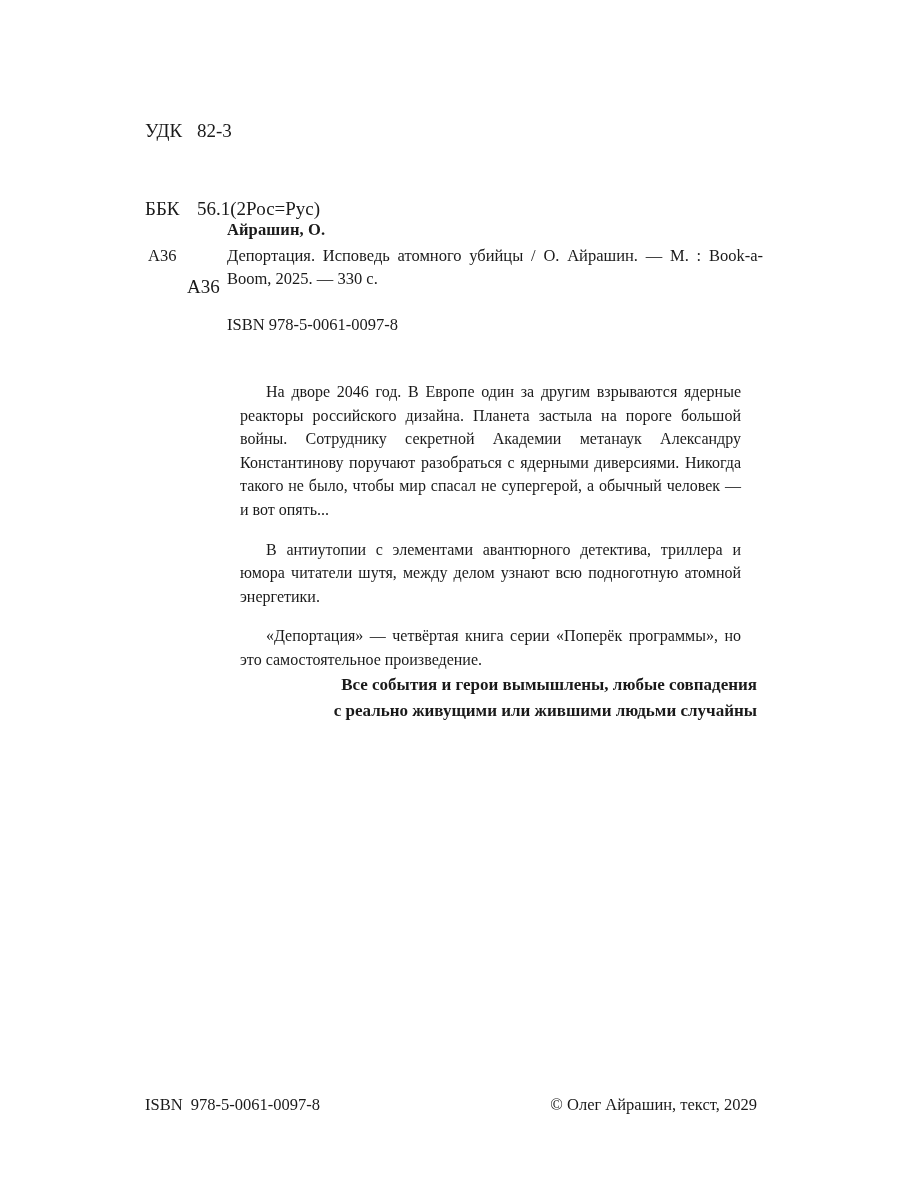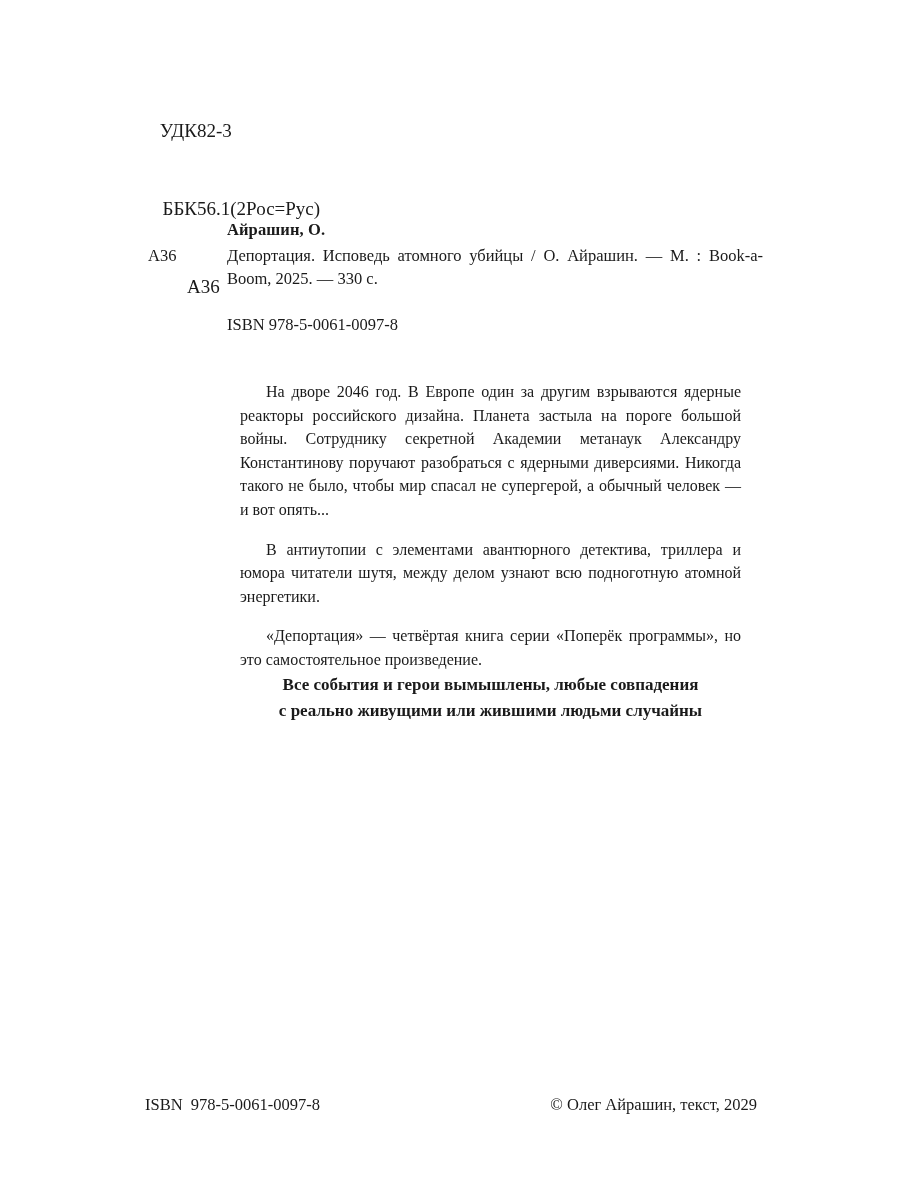--- a/index.html
+++ b/index.html
@@ -28,21 +28,20 @@
     font-size: 19px;
     line-height: 26px;
     white-space: pre;
   }
   .classification .cls-line {
     display: block;
   }
   .classification .cls-code {
     display: inline-block;
     min-width: 52px;
-    text-align: right;
   }
   .classification .cls-author-code {
     display: block;
     padding-left: 42px;
   }
 
   
   .biblio {
     position: absolute;
     left: 148px;
@@ -94,21 +93,21 @@
 
   
   .disclaimer {
     position: absolute;
     left: 224px;
     top: 672px;
     width: 533px;
     font-size: 17px;
     line-height: 26px;
     font-weight: bold;
-    text-align: center;
+    text-align: right;
   }
   .disclaimer span {
     display: block;
   }
 
   
   .footer {
     position: absolute;
     left: 145px;
     top: 1094px;

